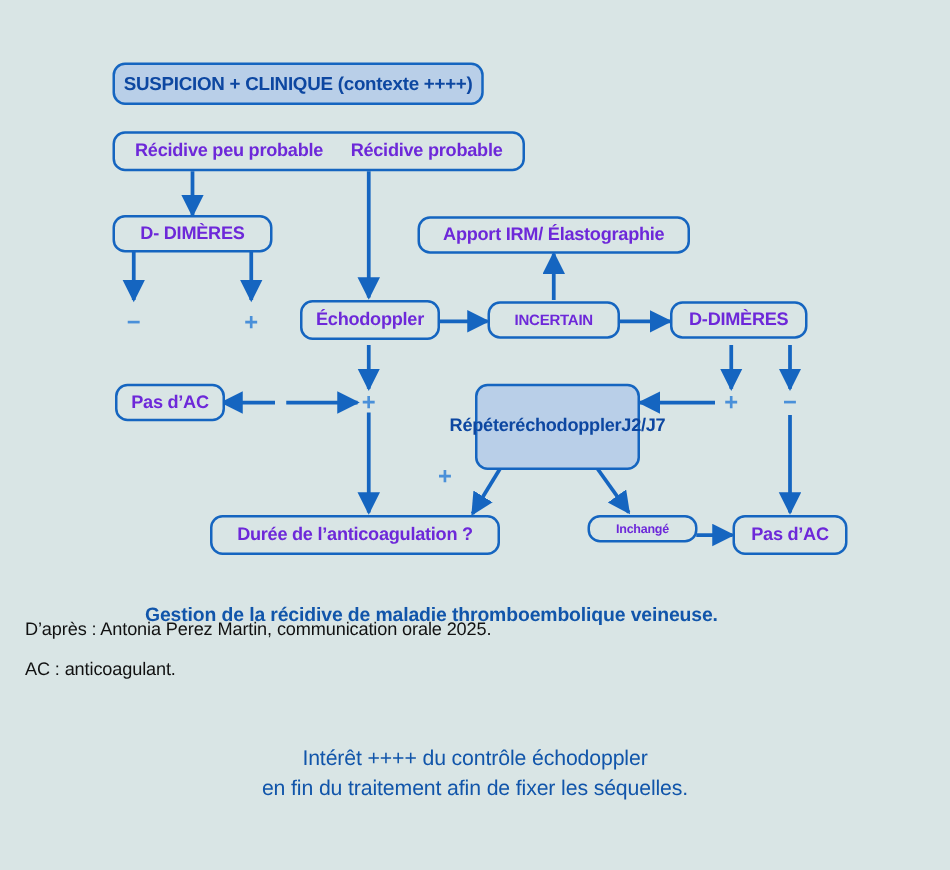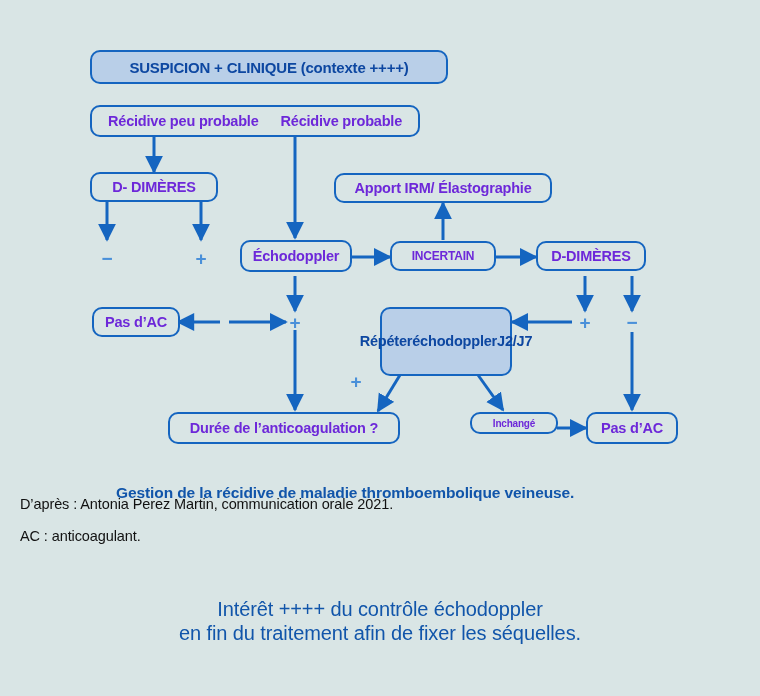--- a/index.html
+++ b/index.html
@@ -83,21 +83,21 @@
     position: absolute;
     color: #111111;
     font-size: 14.5px;
     letter-spacing: -0.1px;
   }
   .footnote {
     position: absolute;
     width: 760px;
     text-align: center;
     color: #1155aa;
-    font-size: 20px;
+    font-size: 17px;
     line-height: 1.35;
     letter-spacing: -0.1px;
   }
 </style>
 </head>
 <body>
 
 <div id="canvas">
 
   <svg id="wires" viewBox="0 0 760 696" width="760" height="696">
@@ -140,21 +140,21 @@
       <path d="M632,332 L632,410" marker-end="url(#arrow)"></path>
 
       <path d="M400,375 L378,411" marker-end="url(#arrow)"></path>
 
       <path d="M478,375 L503,410" marker-end="url(#arrow)"></path>
 
       <path d="M557,428 L586,428" marker-end="url(#arrow)"></path>
     </g>
   </svg>
 
-  <div class="node filled" style="left:90px; top:50px; width:358px; height:34px; font-size:15px;">
+  <div class="node filled" style="left:90px; top:50px; width:297px; height:34px; font-size:15px;">
     <span>SUSPICION + CLINIQUE (contexte ++++)</span>
   </div>
 
   <div class="node split" style="left:90px; top:105px; width:330px; height:32px; font-size:14.5px;">
     <span>Récidive peu probable</span>
     <span>Récidive probable</span>
   </div>
 
   <div class="node" style="left:90px; top:172px; width:128px; height:30px; font-size:14.5px;">
     <span>D- DIMÈRES</span>
@@ -200,20 +200,20 @@
 
   <div class="sign" style="left:98px; top:249px; width:18px;">−</div>
   <div class="sign" style="left:192px; top:249px; width:18px;">+</div>
   <div class="sign" style="left:286px; top:313px; width:18px;">+</div>
   <div class="sign" style="left:347px; top:372px; width:18px;">+</div>
   <div class="sign" style="left:576px; top:313px; width:18px;">+</div>
   <div class="sign" style="left:623px; top:313px; width:18px;">−</div>
 
   <div class="caption-main" style="left:116px; top:484px;">Gestion de la récidive de maladie thromboembolique veineuse.</div>
 
-  <div class="caption-sub" style="left:20px; top:496px;">D’après : Antonia Perez Martin, communication orale 2021.</div>
+  <div class="caption-sub" style="left:20px; top:496px;">D’après : Antonia Perez Martin, communication orale 2025.</div>
 
   <div class="caption-sub" style="left:20px; top:528px;text-align:right;">AC : anticoagulant.</div>
 
   <div class="footnote" style="left:0; top:596px;">Intérêt ++++ du contrôle échodoppler</div>
   <div class="footnote" style="left:0; top:620px;">en fin du traitement afin de fixer les séquelles.</div>
 
 </div>
 
 </body></html>

